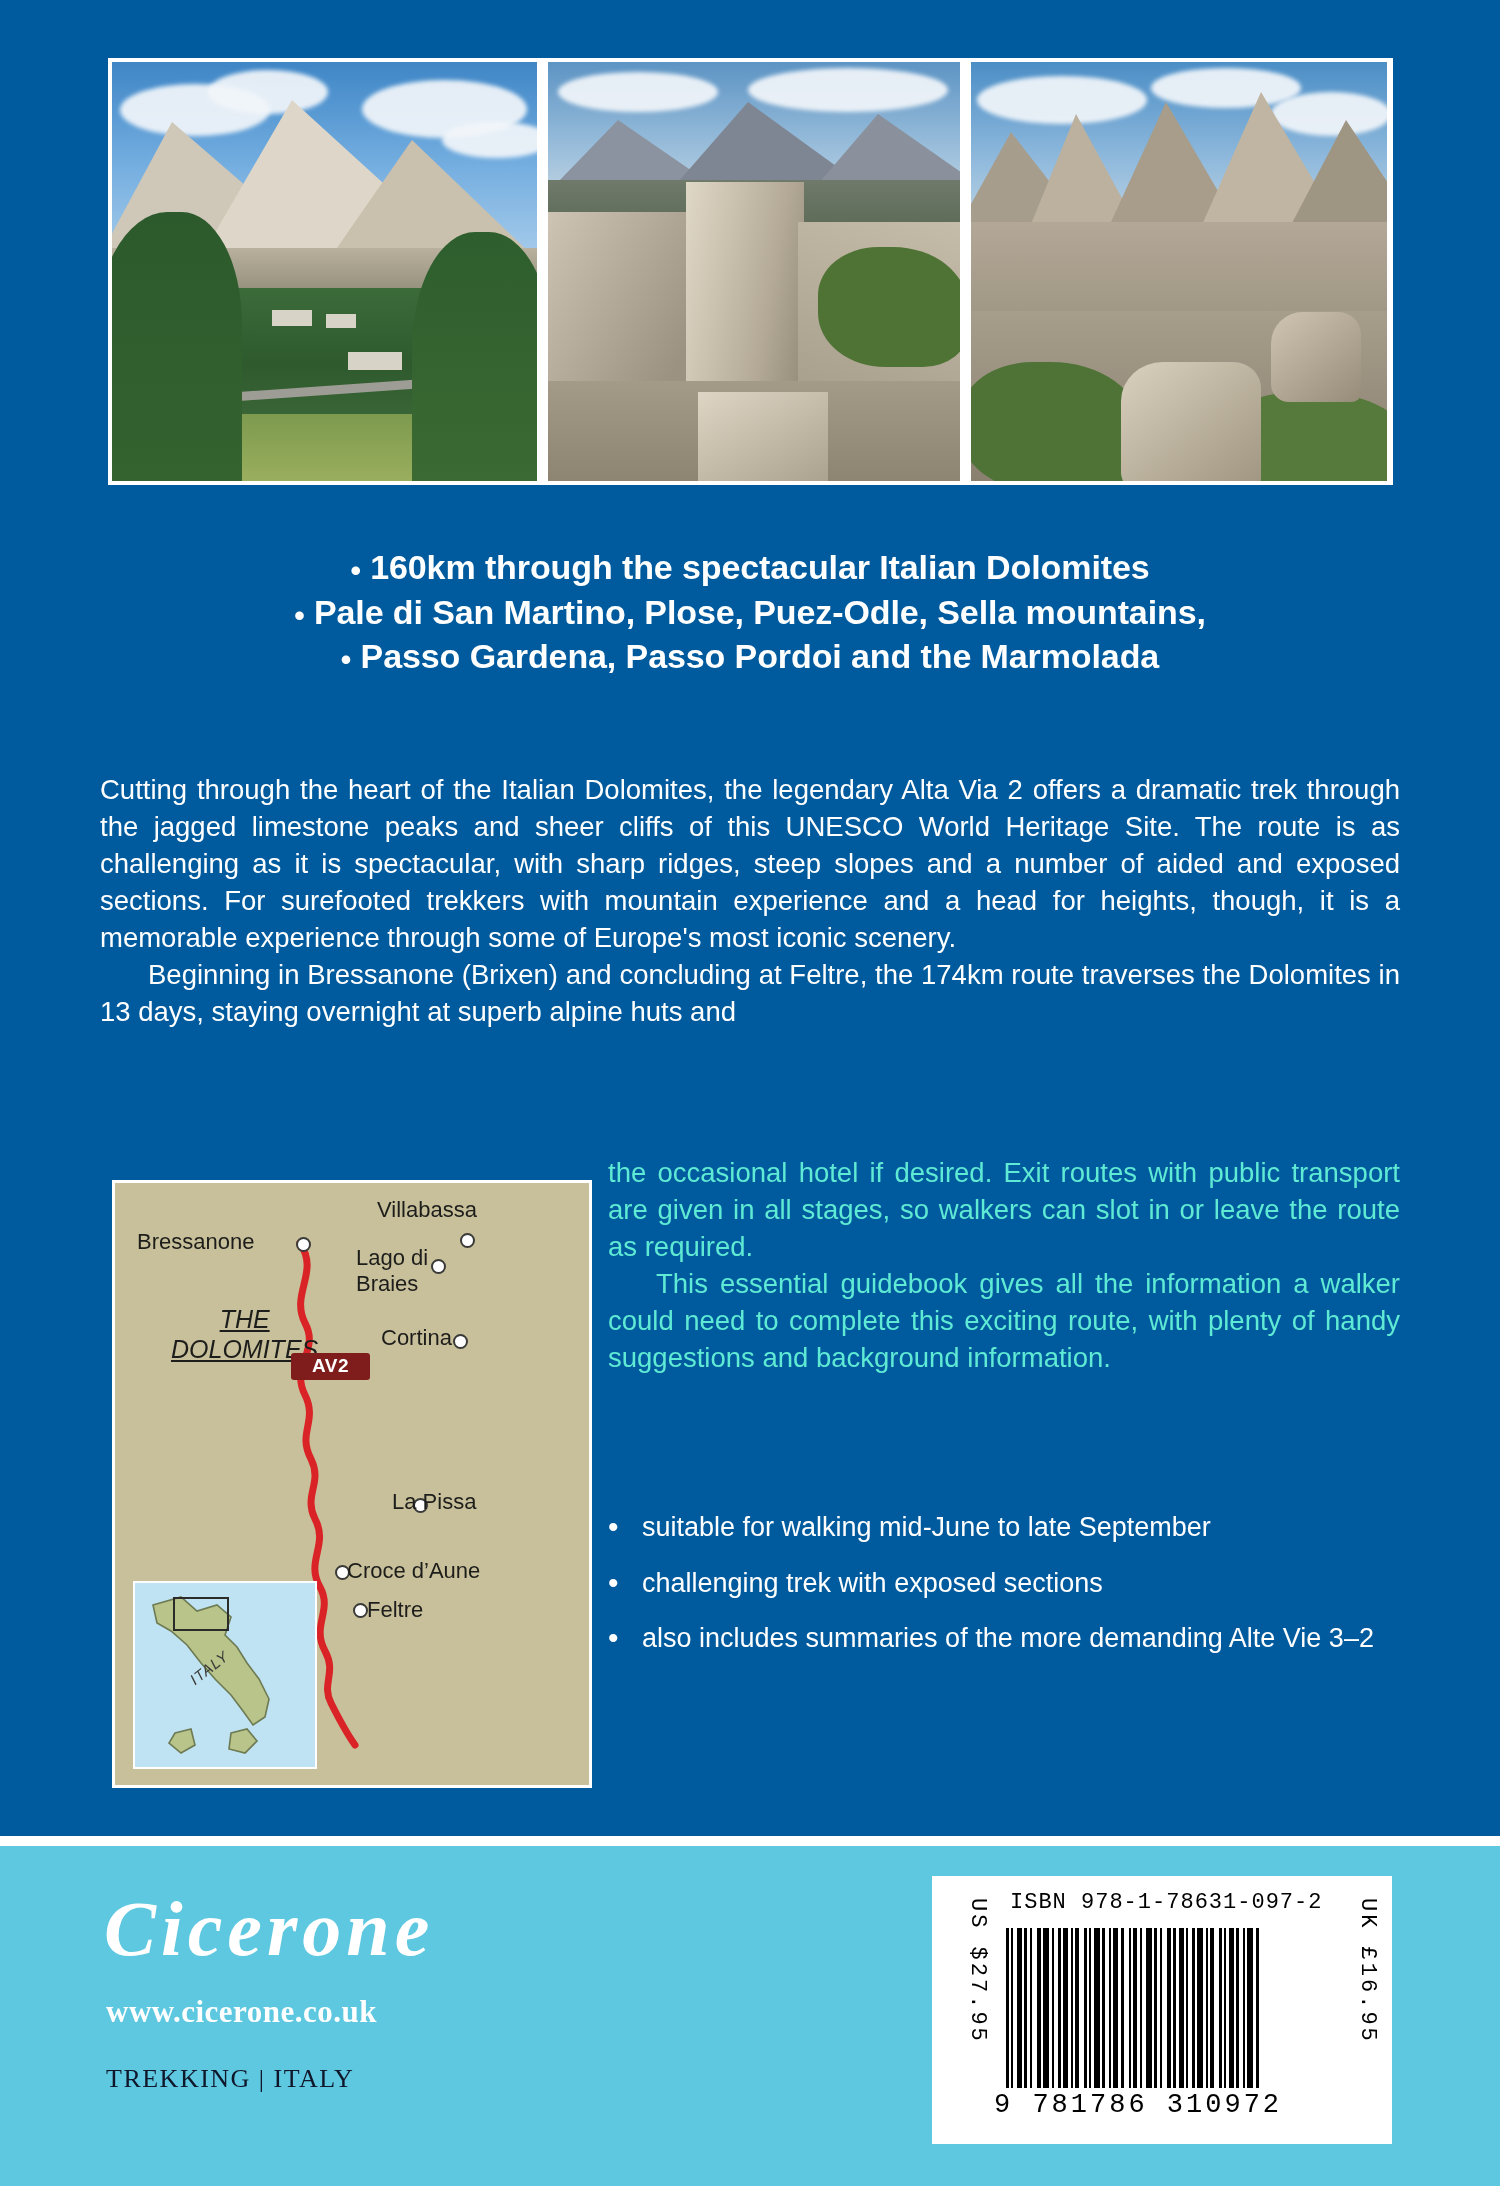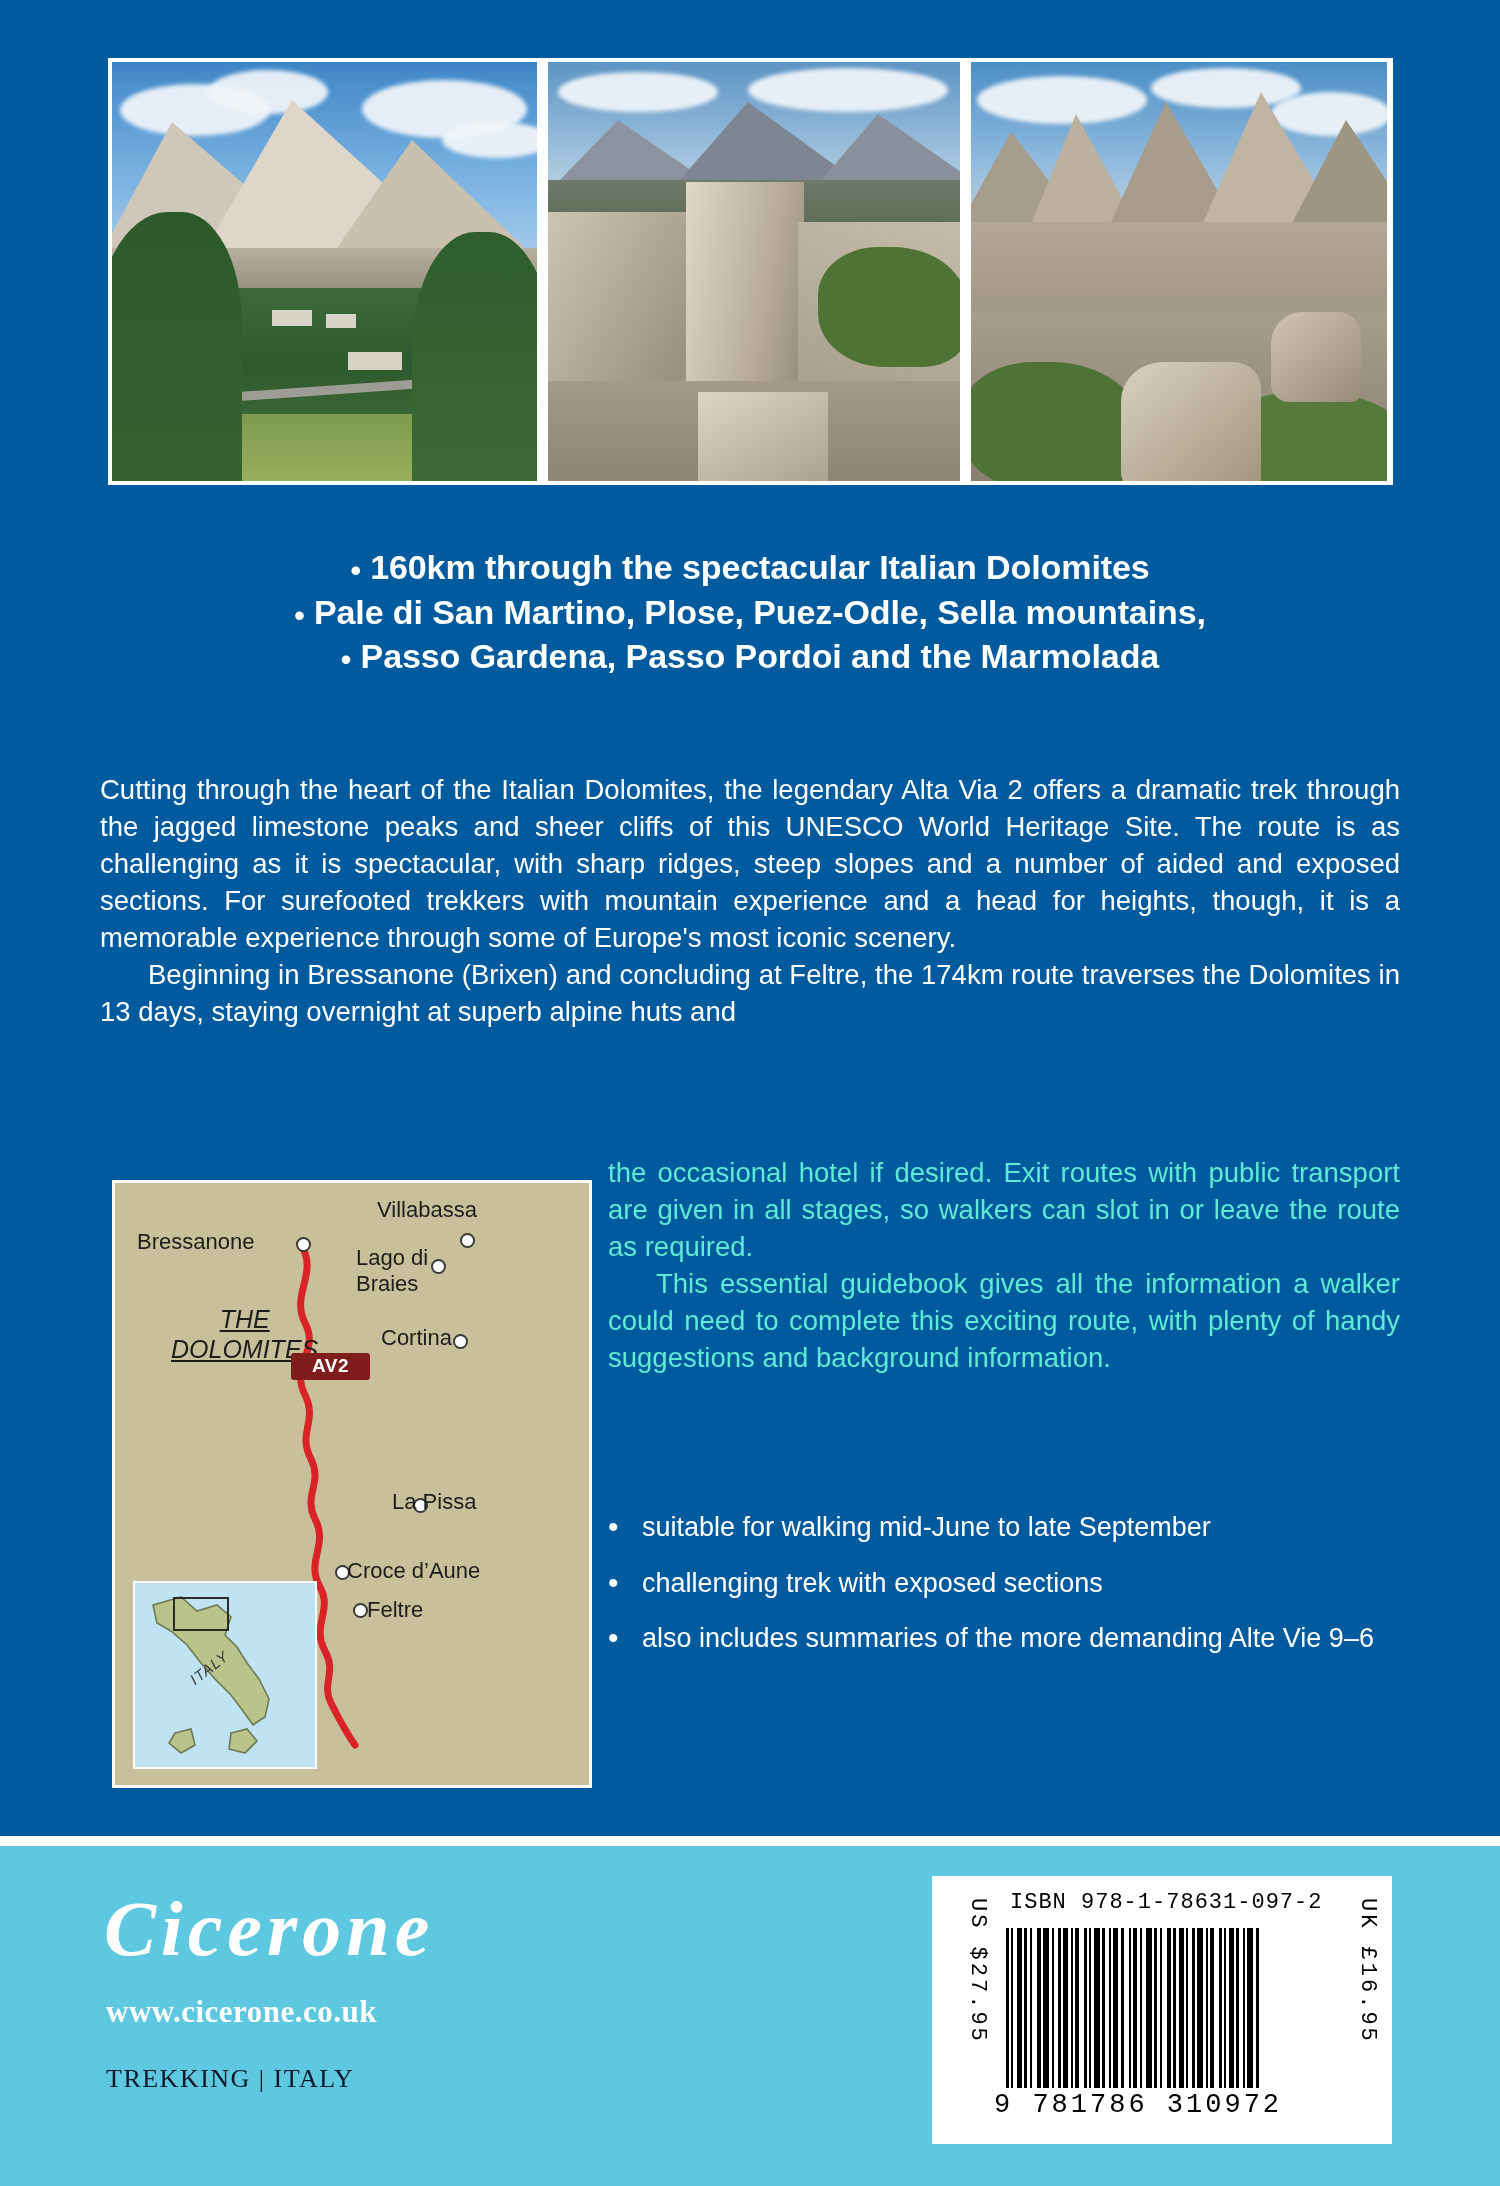--- a/index.html
+++ b/index.html
@@ -431,21 +431,21 @@
     <div class="item">
       <span class="bdot">•</span>
       <span class="btext">suitable for walking mid-June to late September</span>
     </div>
     <div class="item">
       <span class="bdot">•</span>
       <span class="btext">challenging trek with exposed sections</span>
     </div>
     <div class="item">
       <span class="bdot">•</span>
-      <span class="btext">also includes summaries of the more demanding Alte Vie 9–6</span>
+      <span class="btext">also includes summaries of the more demanding Alte Vie 3–2</span>
     </div>
   </div>
 
   <div class="map-box">
 
     <svg width="474" height="602" viewBox="0 0 474 602" style="position:absolute;left:0;top:0;">
       <path d="M185 60 C 205 90, 175 110, 190 140 C 205 168, 175 182, 190 212
                C 203 238, 182 250, 196 276 C 208 300, 188 312, 200 336
                C 214 362, 190 378, 205 404 C 218 428, 196 442, 210 468
                C 222 490, 206 500, 216 520 C 224 536, 230 548, 240 562" fill="none" stroke="#d92327" stroke-width="7" stroke-linecap="round" stroke-linejoin="round"></path>

